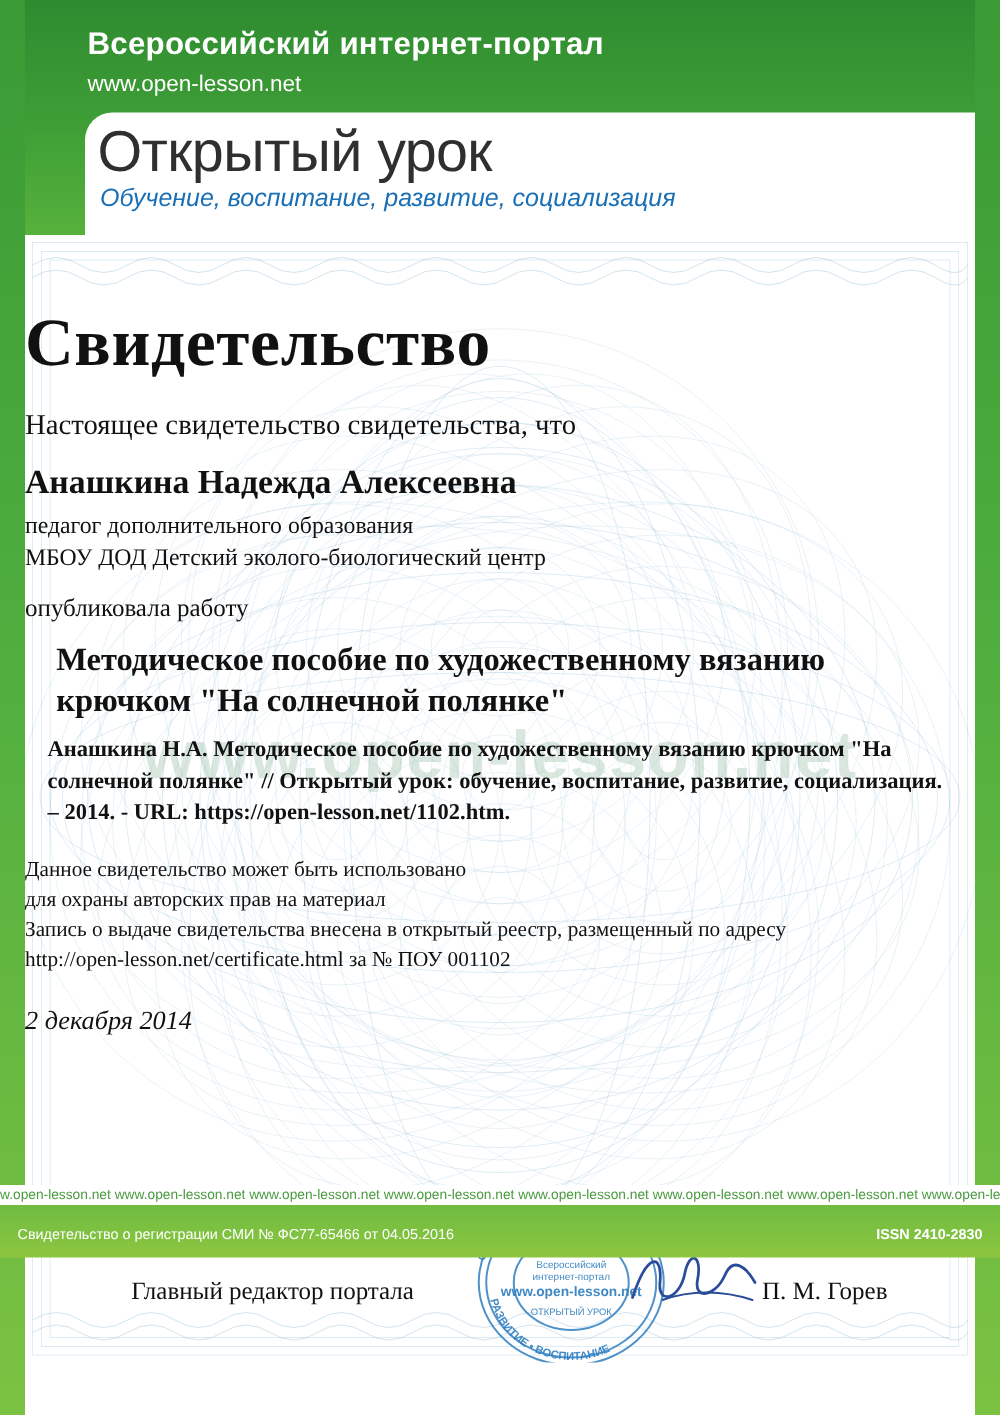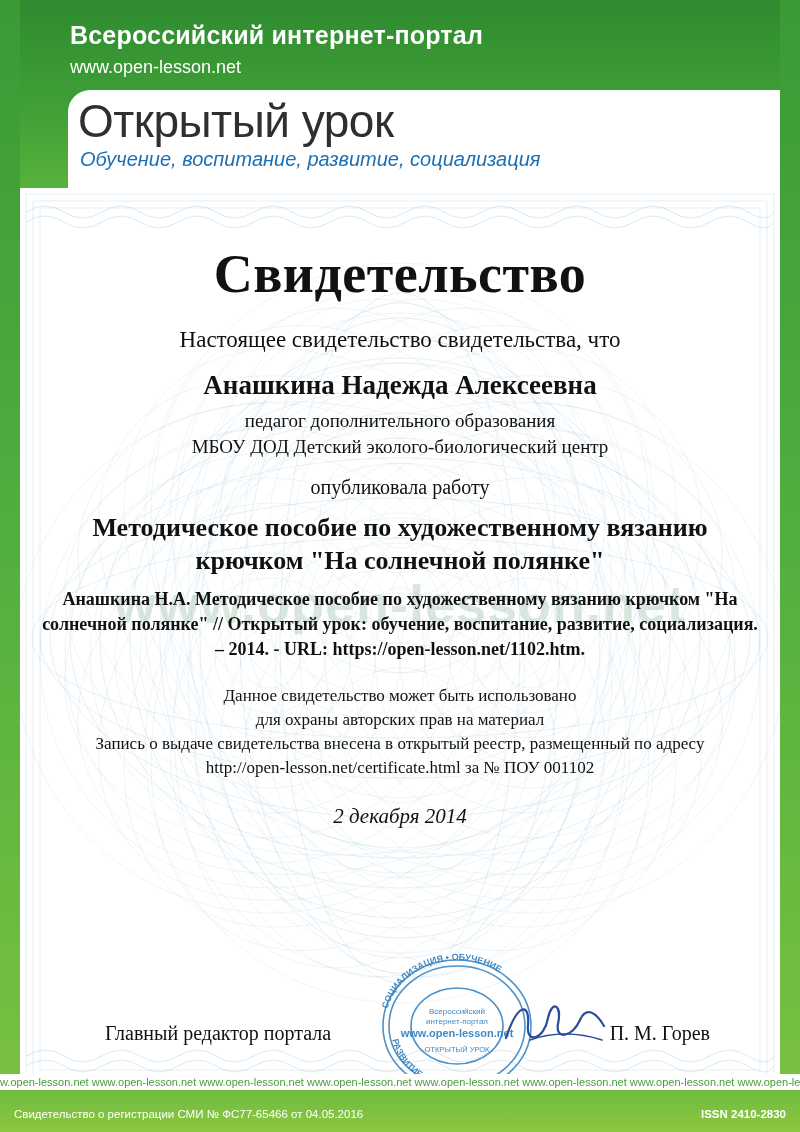--- a/index.html
+++ b/index.html
@@ -9,21 +9,21 @@
   body {
     width: 800px;
     height: 1132px;
     background: #ffffff;
     font-family: "Liberation Serif", serif;
     overflow: hidden;
   }
   .page {
     position: relative;
     width: 800px;
-    height: 1132px;
+    height: 1006px;
     background: #3b82f6;
     box-sizing: border-box;
   }
 
   
   .frame-left, .frame-right {
     position: absolute;
     top: 0;
     width: 20px;
     height: 1132px;
@@ -130,21 +130,20 @@
     letter-spacing: 1px;
     pointer-events: none;
   }
 
   
   .content {
     position: absolute;
     left: 0;
     top: 0;
     width: 760px;
-    text-align: center;
     color: #111111;
   }
   .cert-title {
     margin-top: 55px;
     font-size: 54px;
     font-weight: bold;
     letter-spacing: 0.5px;
   }
   .line-confirm {
     margin-top: 22px;

